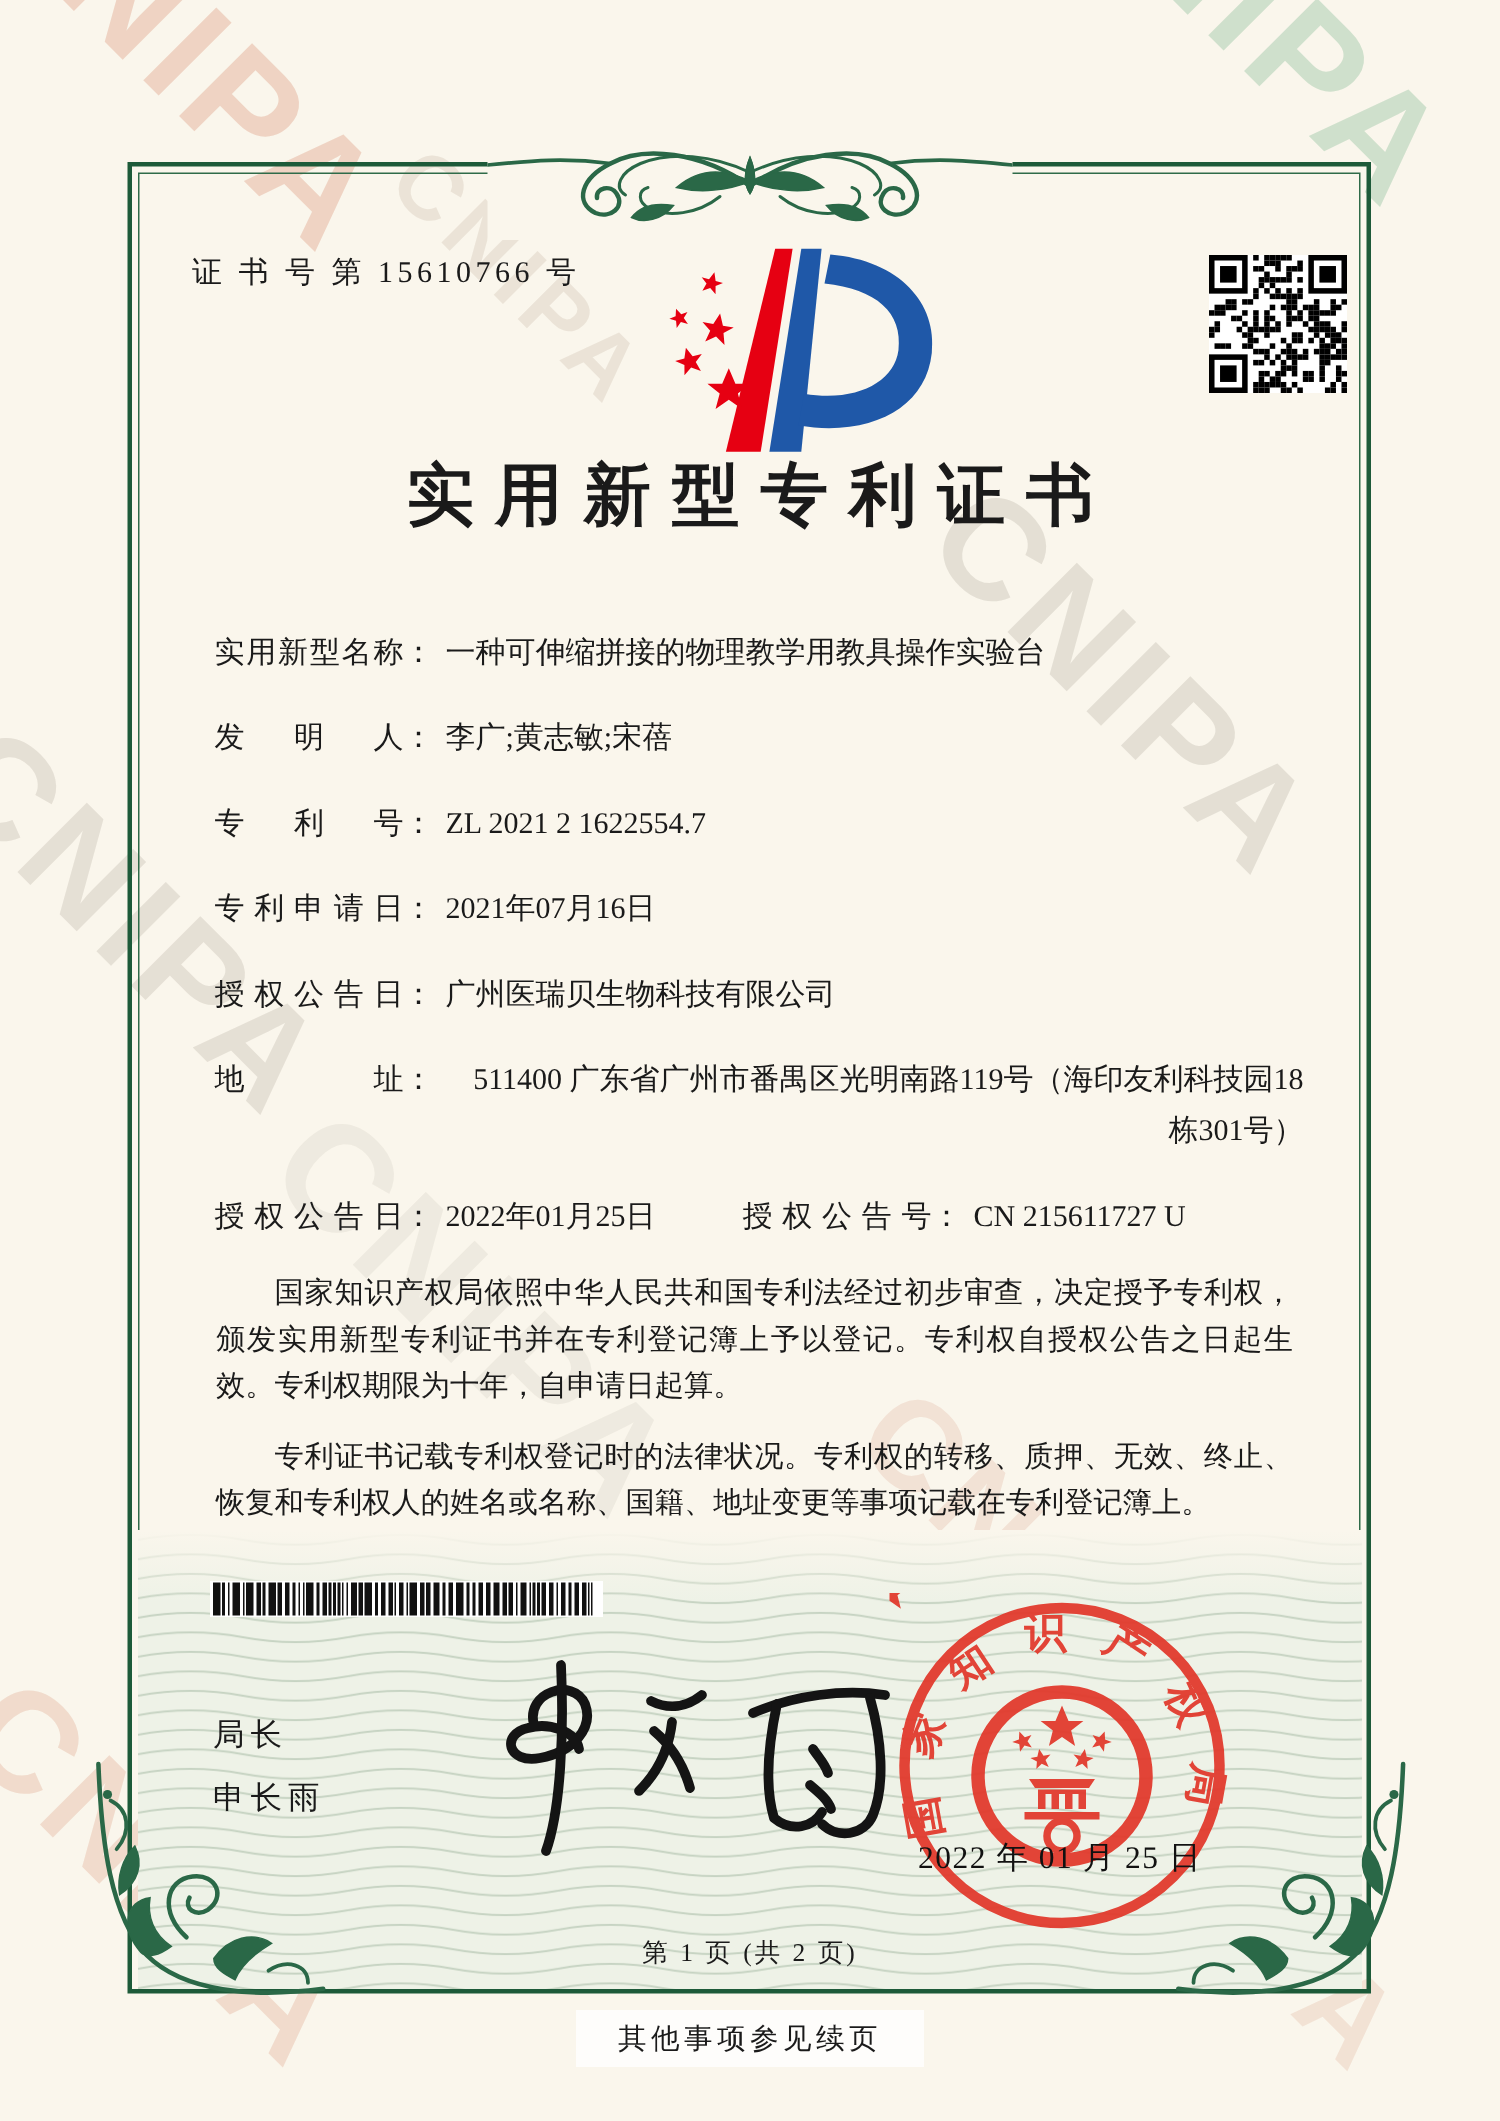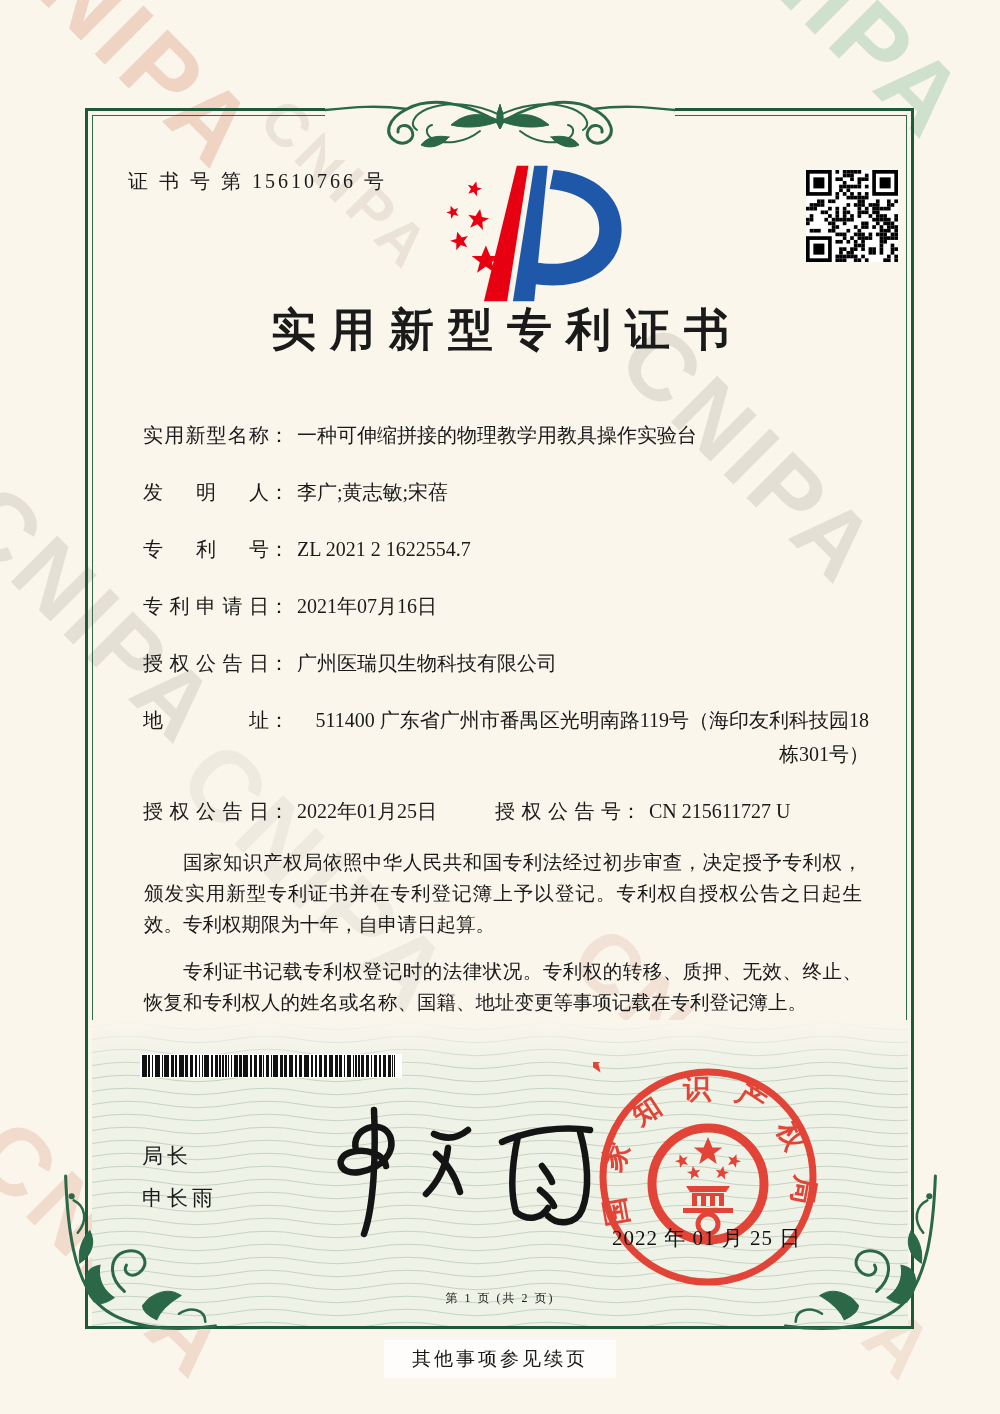--- a/index.html
+++ b/index.html
@@ -47,21 +47,21 @@
       font-size:19.5px;line-height:31px;text-align:justify;}
   .body-text p{margin:16px;text-indent:2em;}
   .barcode{position:absolute;left:140px;top:1054px;width:262px;height:24px;z-index:4;background:#fff;}
   .signer-title{position:absolute;left:142px;top:1142px;font-size:21px;z-index:4;
       font-family:"Liberation Sans","DejaVu Sans",sans-serif;letter-spacing:4px;}
   .signer-name{position:absolute;left:142px;top:1184px;font-size:21px;z-index:4;
       font-family:"Liberation Sans","DejaVu Sans",sans-serif;letter-spacing:4px;}
   .signature{position:absolute;left:290px;top:1098px;width:340px;height:140px;z-index:4;}
   .seal{position:absolute;left:593px;top:1062px;width:230px;height:230px;z-index:5;opacity:.93;}
   .seal-date{position:absolute;left:612px;top:1224px;font-size:21px;letter-spacing:1px;z-index:6;color:#111;}
-  .page-number{position:absolute;left:0;top:1290px;width:100%;text-align:center;font-size:12px;
+  .page-number{position:absolute;left:0;top:1290px;width:100%;text-align:center;font-size:17px;
       letter-spacing:2px;z-index:4;}
   .footer-note{position:absolute;left:0;top:1340px;width:100%;text-align:center;z-index:4;}
   .footer-note span{display:inline-block;background:#fefdfb;padding:6px 28px;font-size:19px;letter-spacing:3px;}
 </style>
 </head>
 <body>
 
 <div class="page">
 
   <div class="wm wm1">CNIPA</div>

